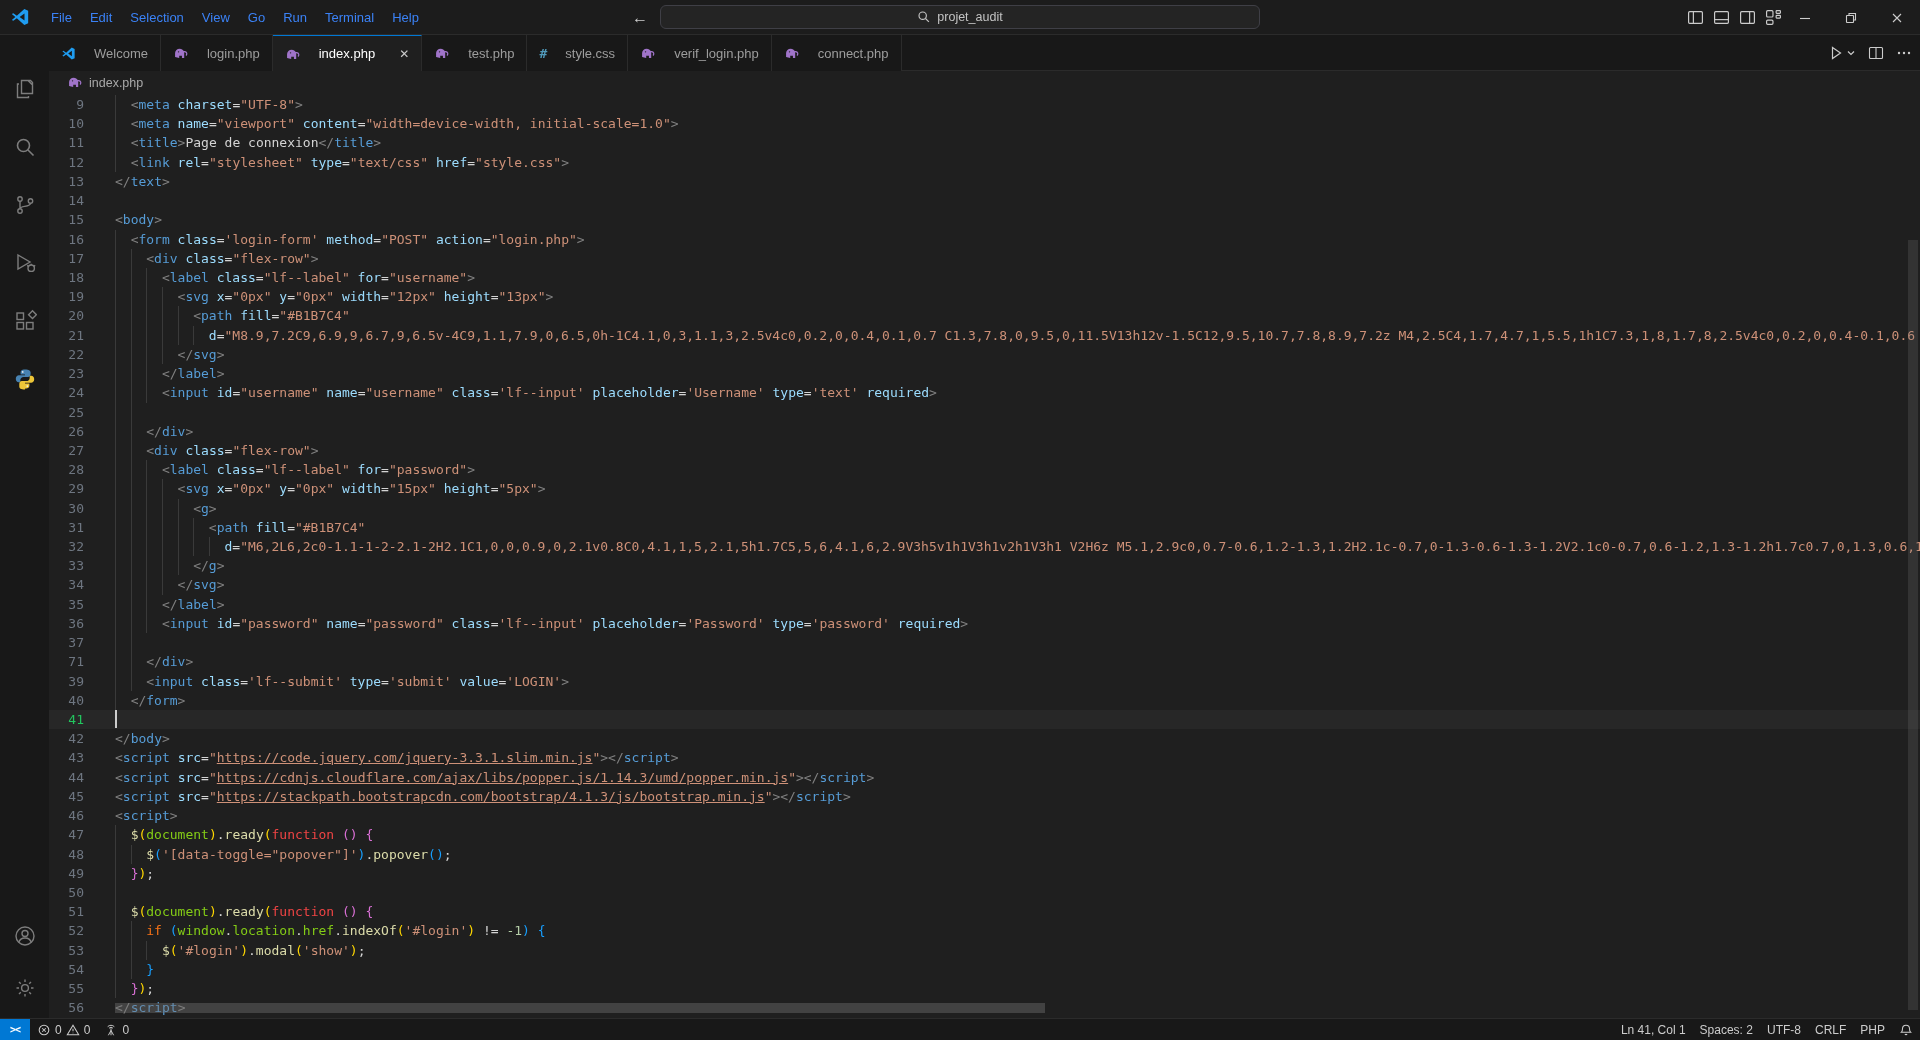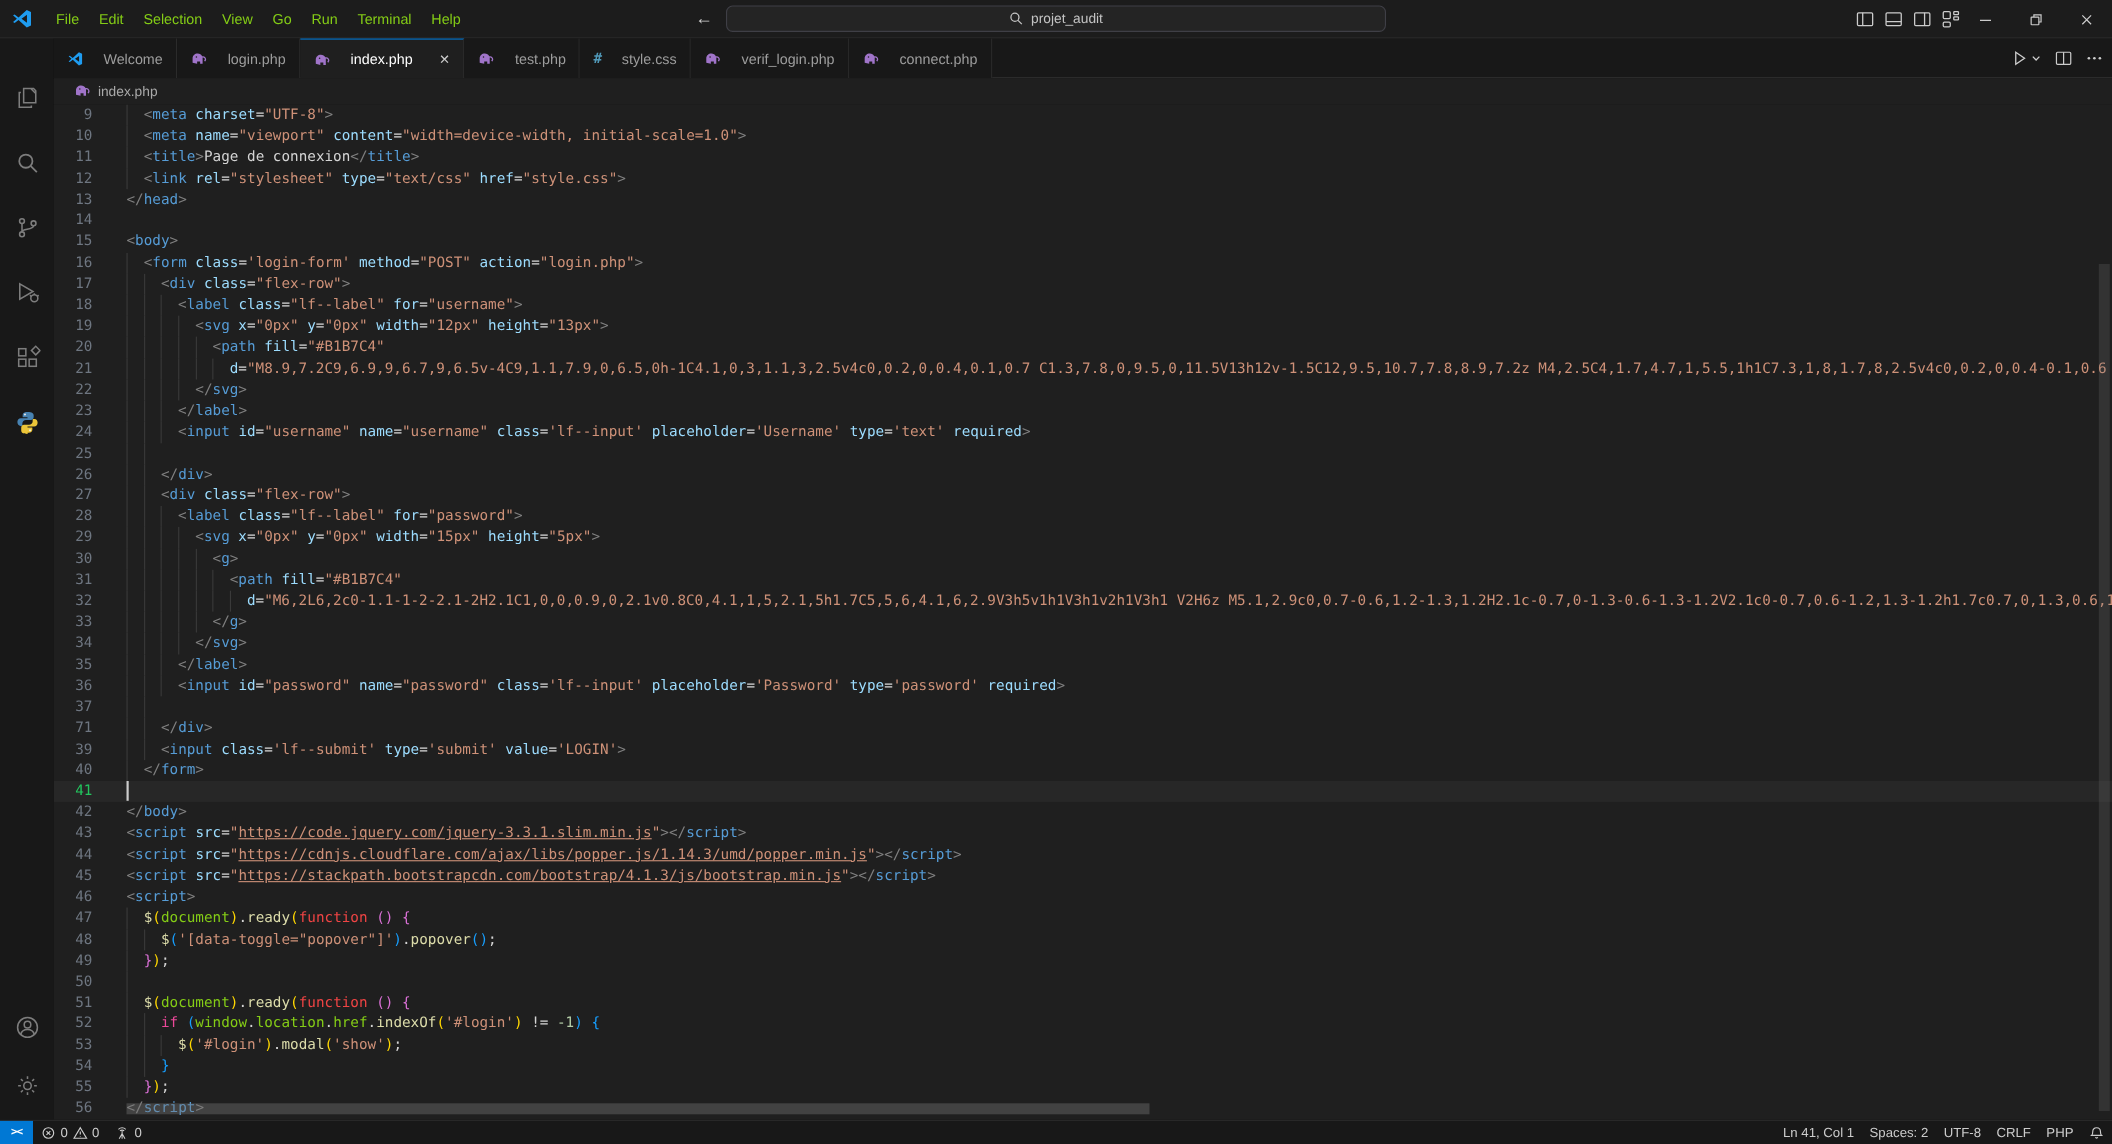--- a/index.html
+++ b/index.html
@@ -4,21 +4,21 @@
 <style>
   * { margin:0; padding:0; box-sizing:border-box; }
   html,body { width:1920px; height:1040px; overflow:hidden; background:#181818;
     font-family:"Liberation Sans", sans-serif; color:#cccccc; }
   #window { position:relative; width:1920px; height:1040px; background:#181818; }
 
   
   #titlebar { position:absolute; left:0; top:0; right:0; height:35px; background:#1c1c1c;
     display:flex; align-items:center; border-bottom:1px solid #2b2b2b; }
   #vscode-logo { width:20px; height:20px; margin:0 12px 0 10px; }
-  .menu-item { padding:0 9px; font-size:13px; color:#84cc16; height:35px; line-height:35px; cursor:default; }
+  .menu-item { padding:0 9px; font-size:13px; color:#3b82f6; height:35px; line-height:35px; cursor:default; }
   #nav-arrows { position:absolute; left:632px; top:0; height:35px; display:flex; align-items:center; gap:16px; font-size:16px; }
   #back-arrow { color:#cfcfcf; } #fwd-arrow { color:#7d7d7d; }
   #command-center { position:absolute; left:50%; transform:translateX(-50%); top:5px; width:600px; height:24px;
     background:#242424; border:1px solid #3f3f46; border-radius:6px; display:flex; align-items:center;
     justify-content:center; gap:6px; font-size:12.5px; color:#c3c3c3; }
   #layout-icons { position:absolute; right:138px; top:0; height:35px; display:flex; align-items:center; gap:9px; }
   .lyt { width:17px; height:17px; }
   #win-controls { position:absolute; right:0; top:0; height:35px; display:flex; }
   .winbtn { width:46px; height:35px; display:flex; align-items:center; justify-content:center; }
 
@@ -47,21 +47,21 @@
   #editor { position:absolute; left:49px; top:95px; right:0; bottom:22px; background:#1f1f1f; overflow:hidden; }
   #lines { position:absolute; left:0; top:0; width:2600px; }
   .line { display:flex; height:19.23px; line-height:19.23px; font-family:"DejaVu Sans Mono", monospace; font-size:13px; }
   .line.cur { background:rgba(255,255,255,0.04); }
   .ln { width:35px; flex:none; text-align:right; color:#6e7681; }
   .line.cur .ln { color:#22c55e; }
   .code { padding-left:31px; white-space:pre; color:#d4d4d4; }
   .guide { display:inline-block; width:2ch; height:19.23px; vertical-align:top; border-left:1px solid #3a3a3a; }
   .caret { display:inline-block; width:0; height:18px; vertical-align:top; border-left:2px solid #cccccc; }
   .c-p{color:#808080} .c-t{color:#569cd6} .c-a{color:#9cdcfe} .c-s{color:#ce9178}
-  .c-u{color:#ce9178; text-decoration:underline} .c-w{color:#d4d4d4} .c-k{color:#ec4899}
+  .c-u{color:#ce9178; text-decoration:underline} .c-w{color:#d4d4d4} .c-k{color:#f97316}
   .c-kb{color:#ef4444} .c-f{color:#dcdcaa} .c-v{color:#84cc16} .c-n{color:#b5cea8}
   .c-b1{color:#ffd700} .c-b2{color:#da70d6} .c-b3{color:#179fff}
   #hscrollbar { position:absolute; left:66px; width:930px; bottom:5px; height:10px; background:rgba(121,121,121,0.4); }
   #vscrollbar { position:absolute; right:2px; width:10px; top:145px; height:770px; background:rgba(121,121,121,0.22); }
 
   
   #statusbar { position:absolute; left:0; right:0; bottom:0; height:22px; background:#181818;
     border-top:1px solid #2b2b2b; display:flex; align-items:center; font-size:12px; color:#cccccc; }
   #remote-indicator { width:30px; height:22px; background:#0078d4; color:#ffffff; display:flex; align-items:center;
     justify-content:center; font-family:"DejaVu Sans Mono", monospace; font-size:10px; font-weight:bold; letter-spacing:-1px; }
@@ -289,21 +289,21 @@
         <div class="line">
           <span class="ln">11</span>
           <span class="code"><span class="guide"></span><span class="c-p">&lt;</span><span class="c-t">title</span><span class="c-p">&gt;</span><span class="c-w">Page de connexion</span><span class="c-p">&lt;/</span><span class="c-t">title</span><span class="c-p">&gt;</span></span>
         </div>
         <div class="line">
           <span class="ln">12</span>
           <span class="code"><span class="guide"></span><span class="c-p">&lt;</span><span class="c-t">link</span><span class="c-w"> </span><span class="c-a">rel</span><span class="c-w">=</span><span class="c-s">"stylesheet"</span><span class="c-w"> </span><span class="c-a">type</span><span class="c-w">=</span><span class="c-s">"text/css"</span><span class="c-w"> </span><span class="c-a">href</span><span class="c-w">=</span><span class="c-s">"style.css"</span><span class="c-p">&gt;</span></span>
         </div>
         <div class="line">
           <span class="ln">13</span>
-          <span class="code"><span class="c-p">&lt;/</span><span class="c-t">head</span><span class="c-p">&gt;</span></span>
+          <span class="code"><span class="c-p">&lt;/</span><span class="c-t">text</span><span class="c-p">&gt;</span></span>
         </div>
         <div class="line">
           <span class="ln">14</span>
           <span class="code"></span>
         </div>
         <div class="line">
           <span class="ln">15</span>
           <span class="code"><span class="c-p">&lt;</span><span class="c-t">body</span><span class="c-p">&gt;</span></span>
         </div>
         <div class="line">

